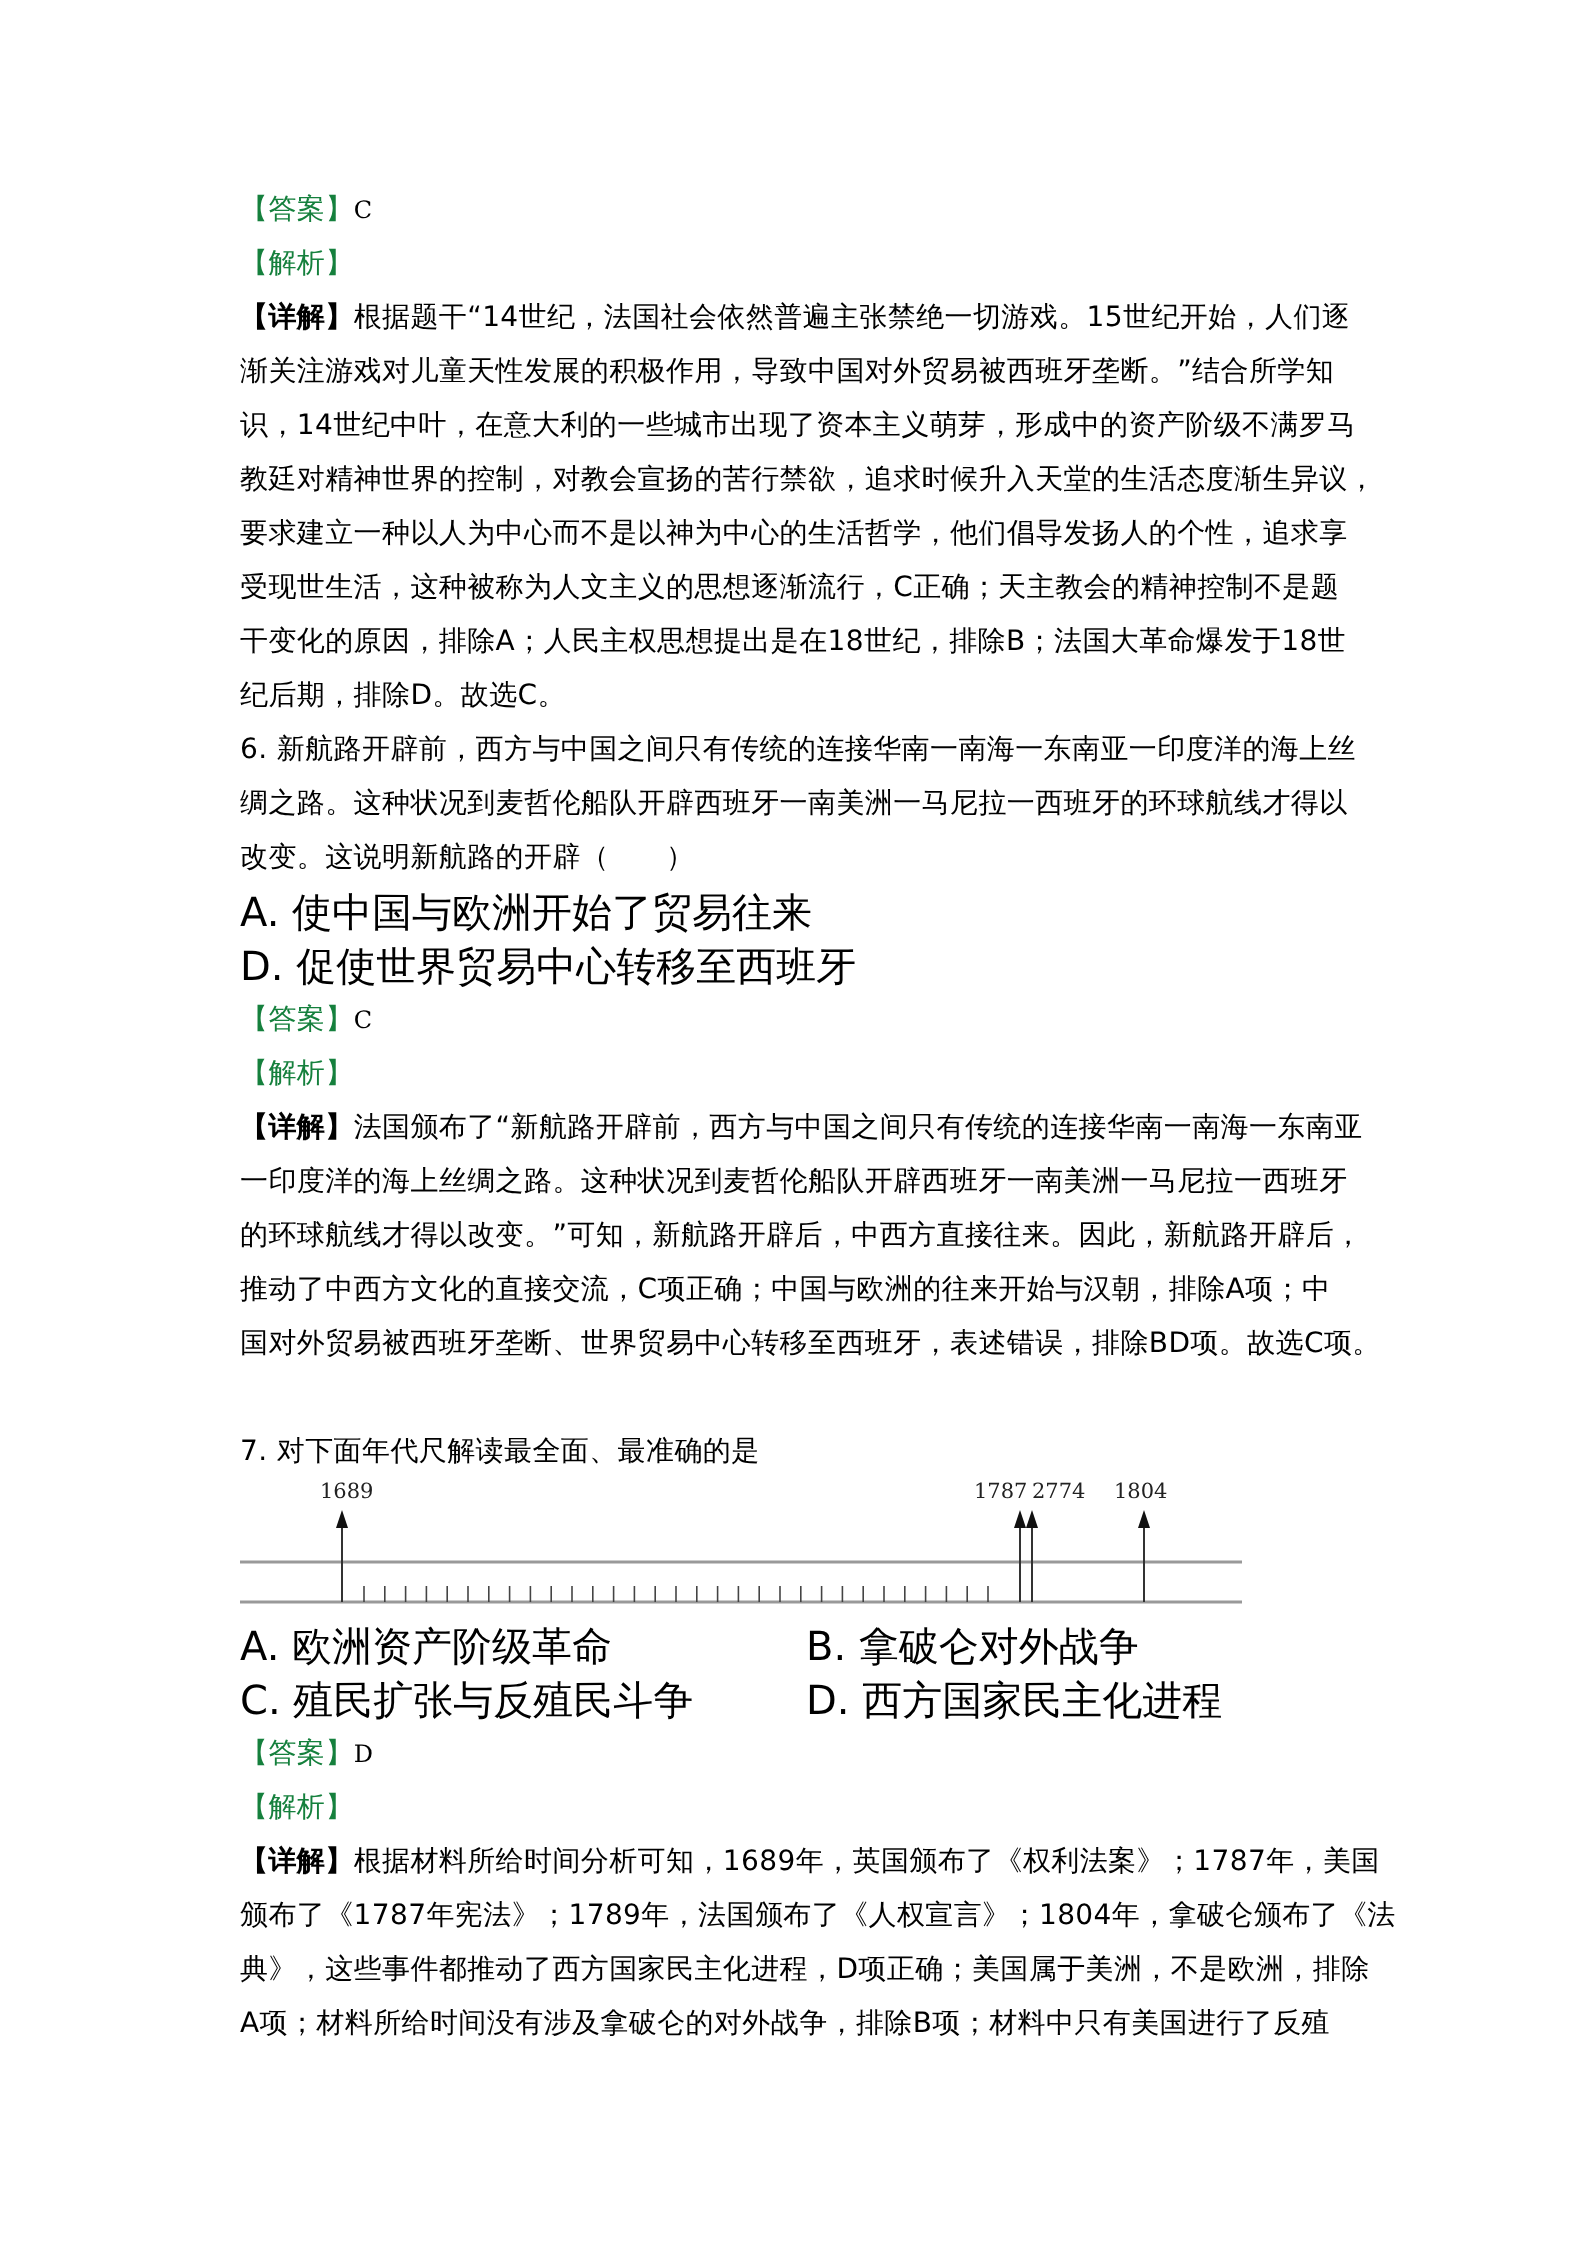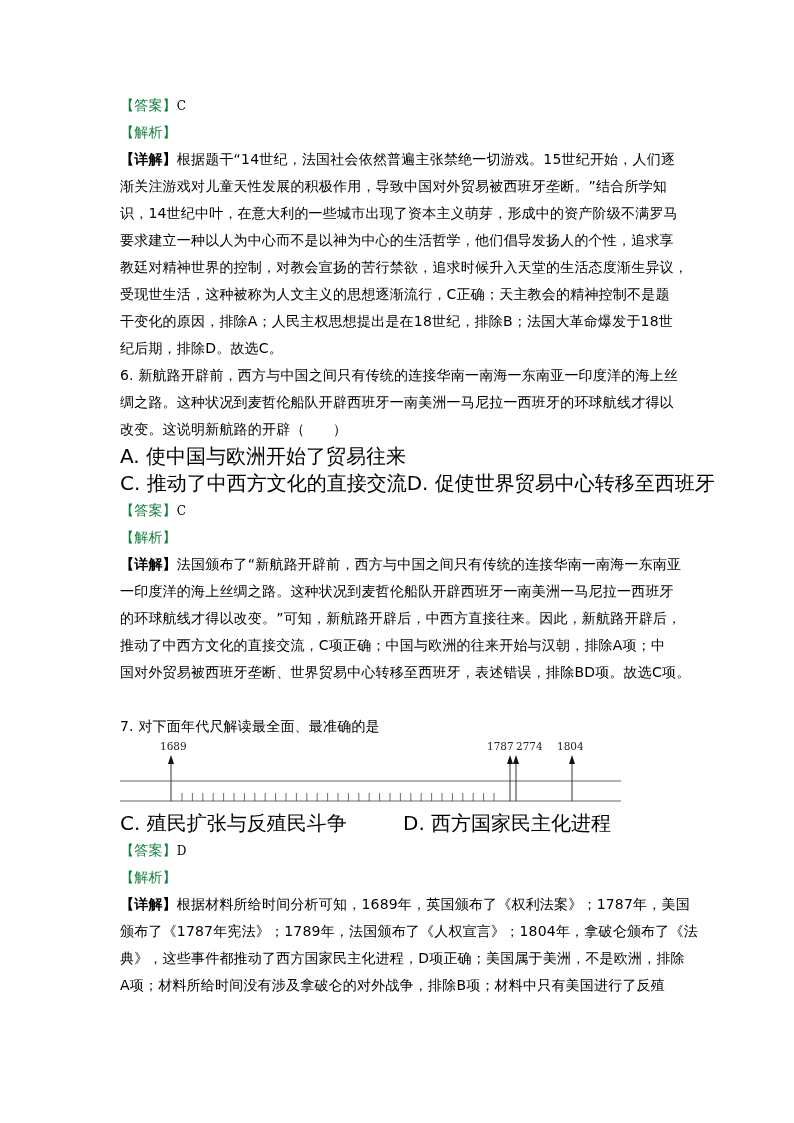--- a/index.html
+++ b/index.html
@@ -77,37 +77,36 @@
   <div class="line">
     <span class="label-blue">【答案】</span><span class="latin">C</span>
   </div>
   <div class="line">
     <span class="label-blue">【解析】</span>
   </div>
   <div>
     <div class="line"><span class="label-bold">【详解】</span><span>根据题干“14世纪，法国社会依然普遍主张禁绝一切游戏。15世纪开始，人们逐</span></div>
     <div class="line"><span>渐关注游戏对儿童天性发展的积极作用，导致中国对外贸易被西班牙垄断。”结合所学知</span></div>
     <div class="line"><span>识，14世纪中叶，在意大利的一些城市出现了资本主义萌芽，形成中的资产阶级不满罗马</span></div>
+    <div class="line"><span>教廷对精神世界的控制，对教会宣扬的苦行禁欲，追求时候升入天堂的生活态度渐生异议，</span></div>
     <div class="line"><span>要求建立一种以人为中心而不是以神为中心的生活哲学，他们倡导发扬人的个性，追求享</span></div>
-    <div class="line"><span>教廷对精神世界的控制，对教会宣扬的苦行禁欲，追求时候升入天堂的生活态度渐生异议，</span></div>
     <div class="line"><span>受现世生活，这种被称为人文主义的思想逐渐流行，C正确；天主教会的精神控制不是题</span></div>
     <div class="line"><span>干变化的原因，排除A；人民主权思想提出是在18世纪，排除B；法国大革命爆发于18世</span></div>
     <div class="line"><span>纪后期，排除D。故选C。</span></div>
   </div>
 
   <div>
     <div class="line"><span>6. 新航路开辟前，西方与中国之间只有传统的连接华南一南海一东南亚一印度洋的海上丝</span></div>
     <div class="line"><span>绸之路。这种状况到麦哲伦船队开辟西班牙一南美洲一马尼拉一西班牙的环球航线才得以</span></div>
     <div class="line"><span>改变。这说明新航路的开辟（　　）</span></div>
   </div>
   <div class="options-row">
     <span class="opt">A. 使中国与欧洲开始了贸易往来</span>
   </div>
   <div class="options-row">
-    <span class="opt">C. 推动了中西方文化的直接交流</span>
     <span class="opt">D. 促使世界贸易中心转移至西班牙</span>
   </div>
   <div class="line">
     <span class="label-blue">【答案】</span><span class="latin">C</span>
   </div>
   <div class="line">
     <span class="label-blue">【解析】</span>
   </div>
   <div>
     <div class="line"><span class="label-bold">【详解】</span><span>法国颁布了“新航路开辟前，西方与中国之间只有传统的连接华南一南海一东南亚</span></div>
@@ -167,20 +166,24 @@
         <line x1="390" y1="22" x2="390" y2="61" stroke="#333" stroke-width="1"></line>
         <polygon points="387,24 393,24 390,15" fill="#111"></polygon>
         <line x1="396" y1="22" x2="396" y2="61" stroke="#333" stroke-width="1"></line>
         <polygon points="393,24 399,24 396,15" fill="#111"></polygon>
         <line x1="452" y1="22" x2="452" y2="61" stroke="#333" stroke-width="1"></line>
         <polygon points="449,24 455,24 452,15" fill="#111"></polygon>
       </svg>
   </div>
 
   <div class="options-row">
+    <span class="opt">A. 欧洲资产阶级革命</span>
+    <span class="opt">B. 拿破仑对外战争</span>
+  </div>
+  <div class="options-row">
     <span class="opt">C. 殖民扩张与反殖民斗争</span>
     <span class="opt">D. 西方国家民主化进程</span>
   </div>
   <div class="line">
     <span class="label-blue">【答案】</span><span class="latin">D</span>
   </div>
   <div class="line">
     <span class="label-blue">【解析】</span>
   </div>
   <div>

